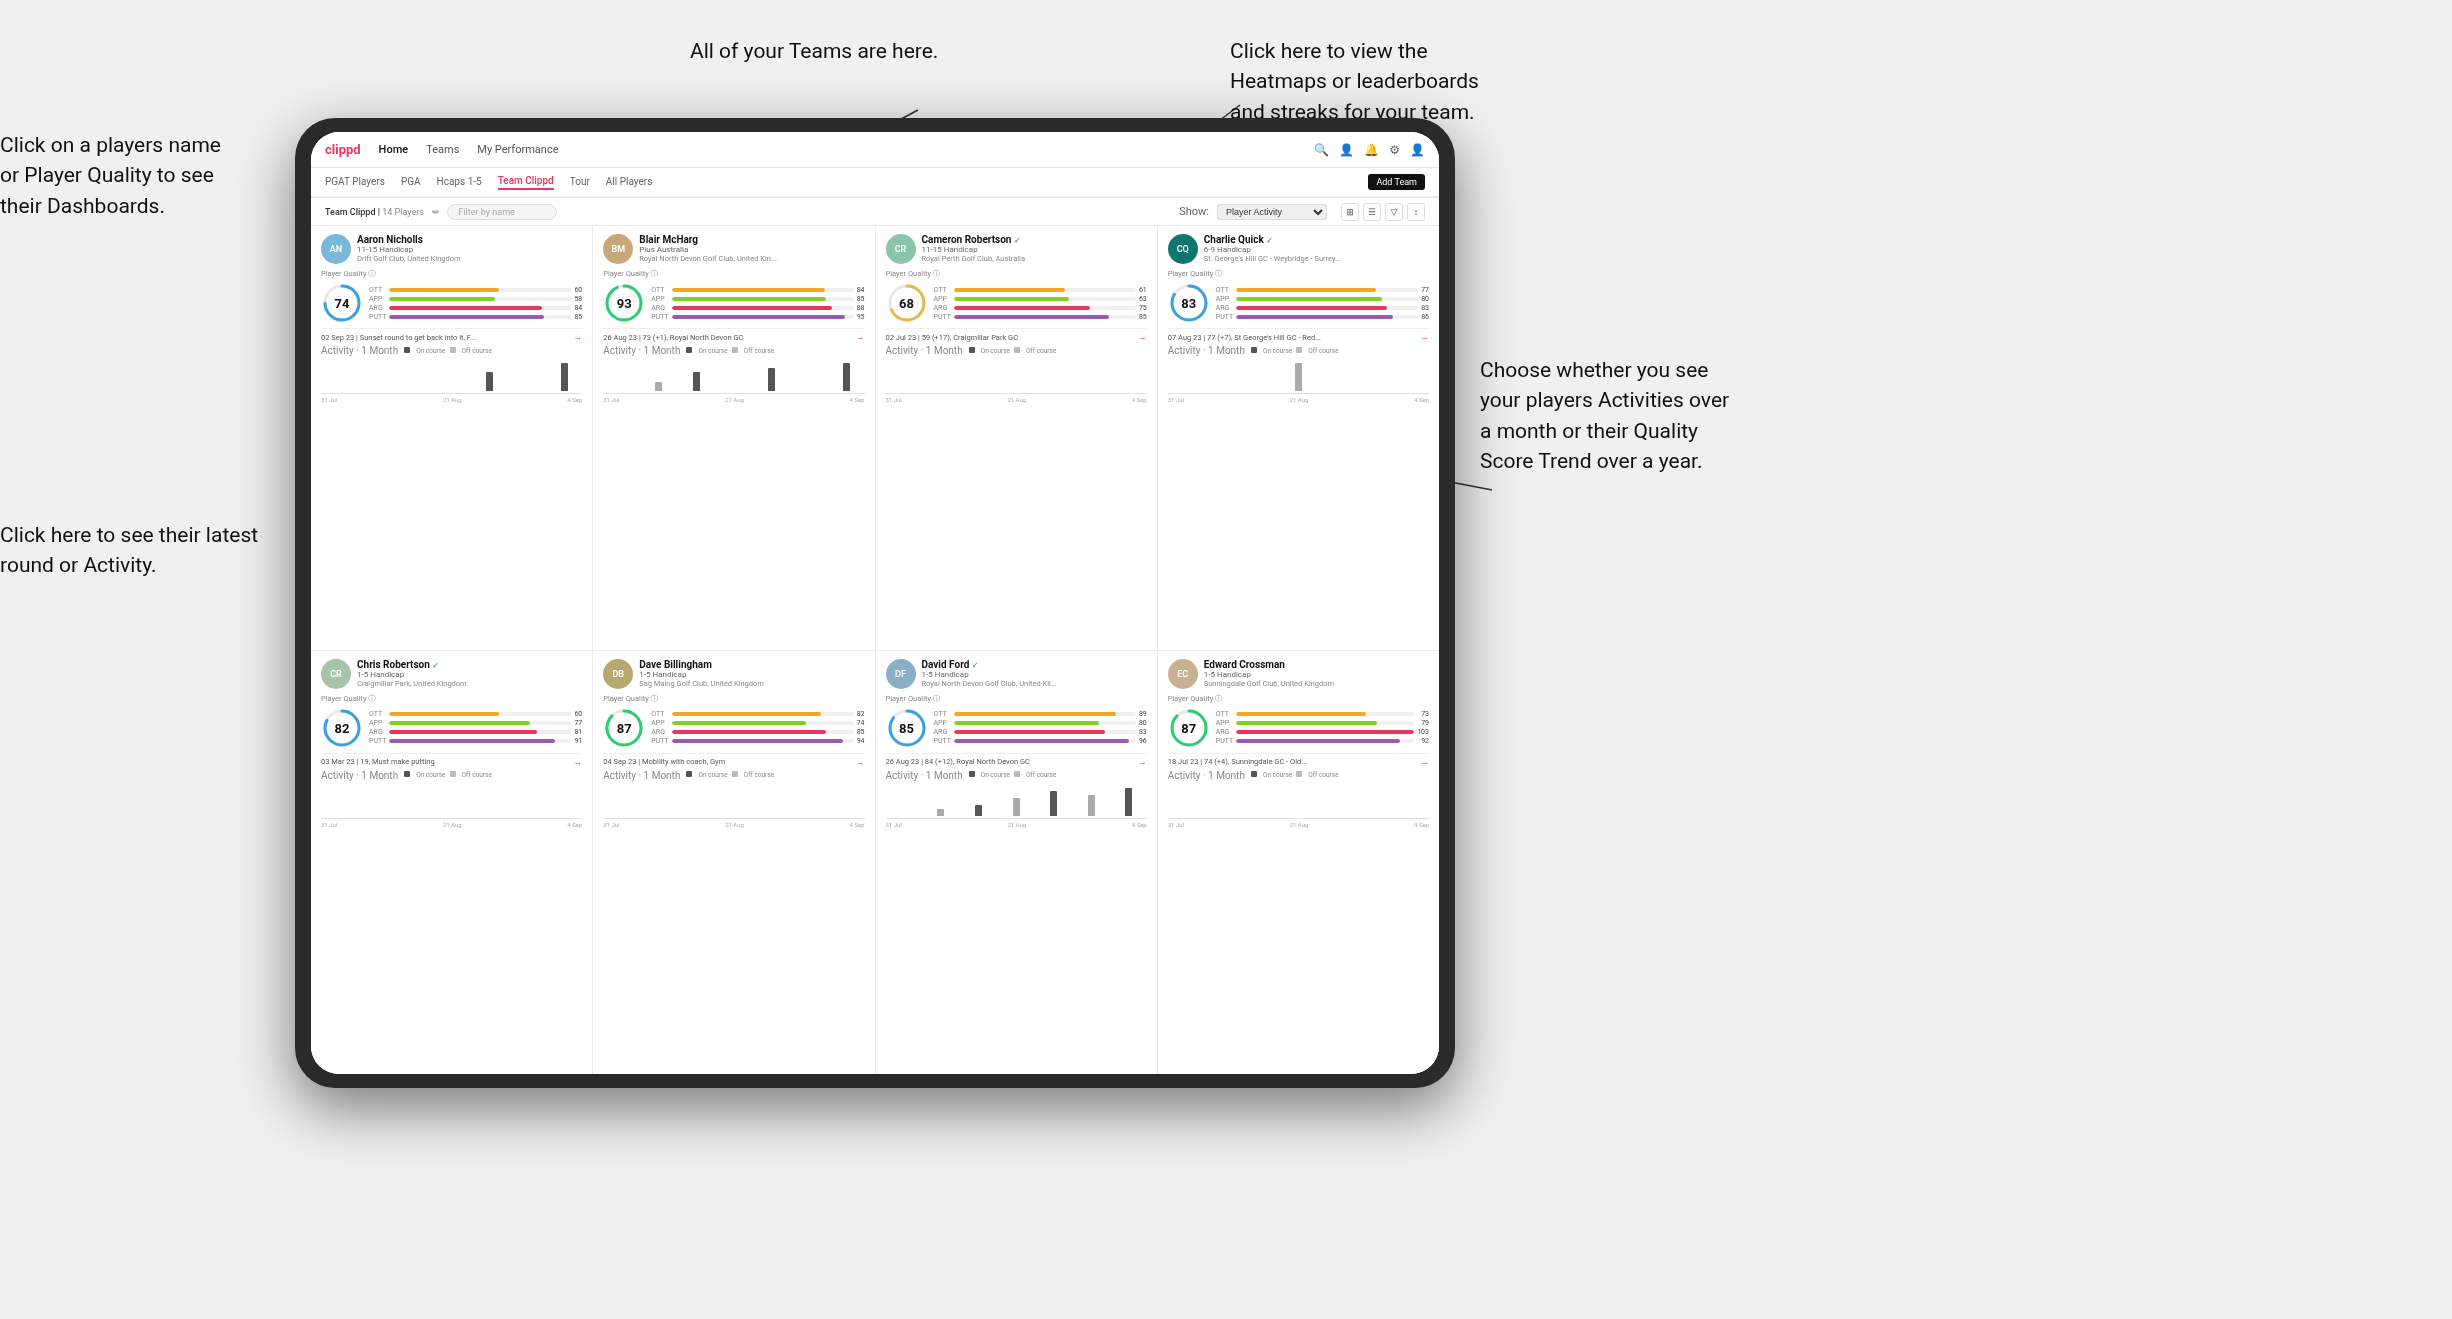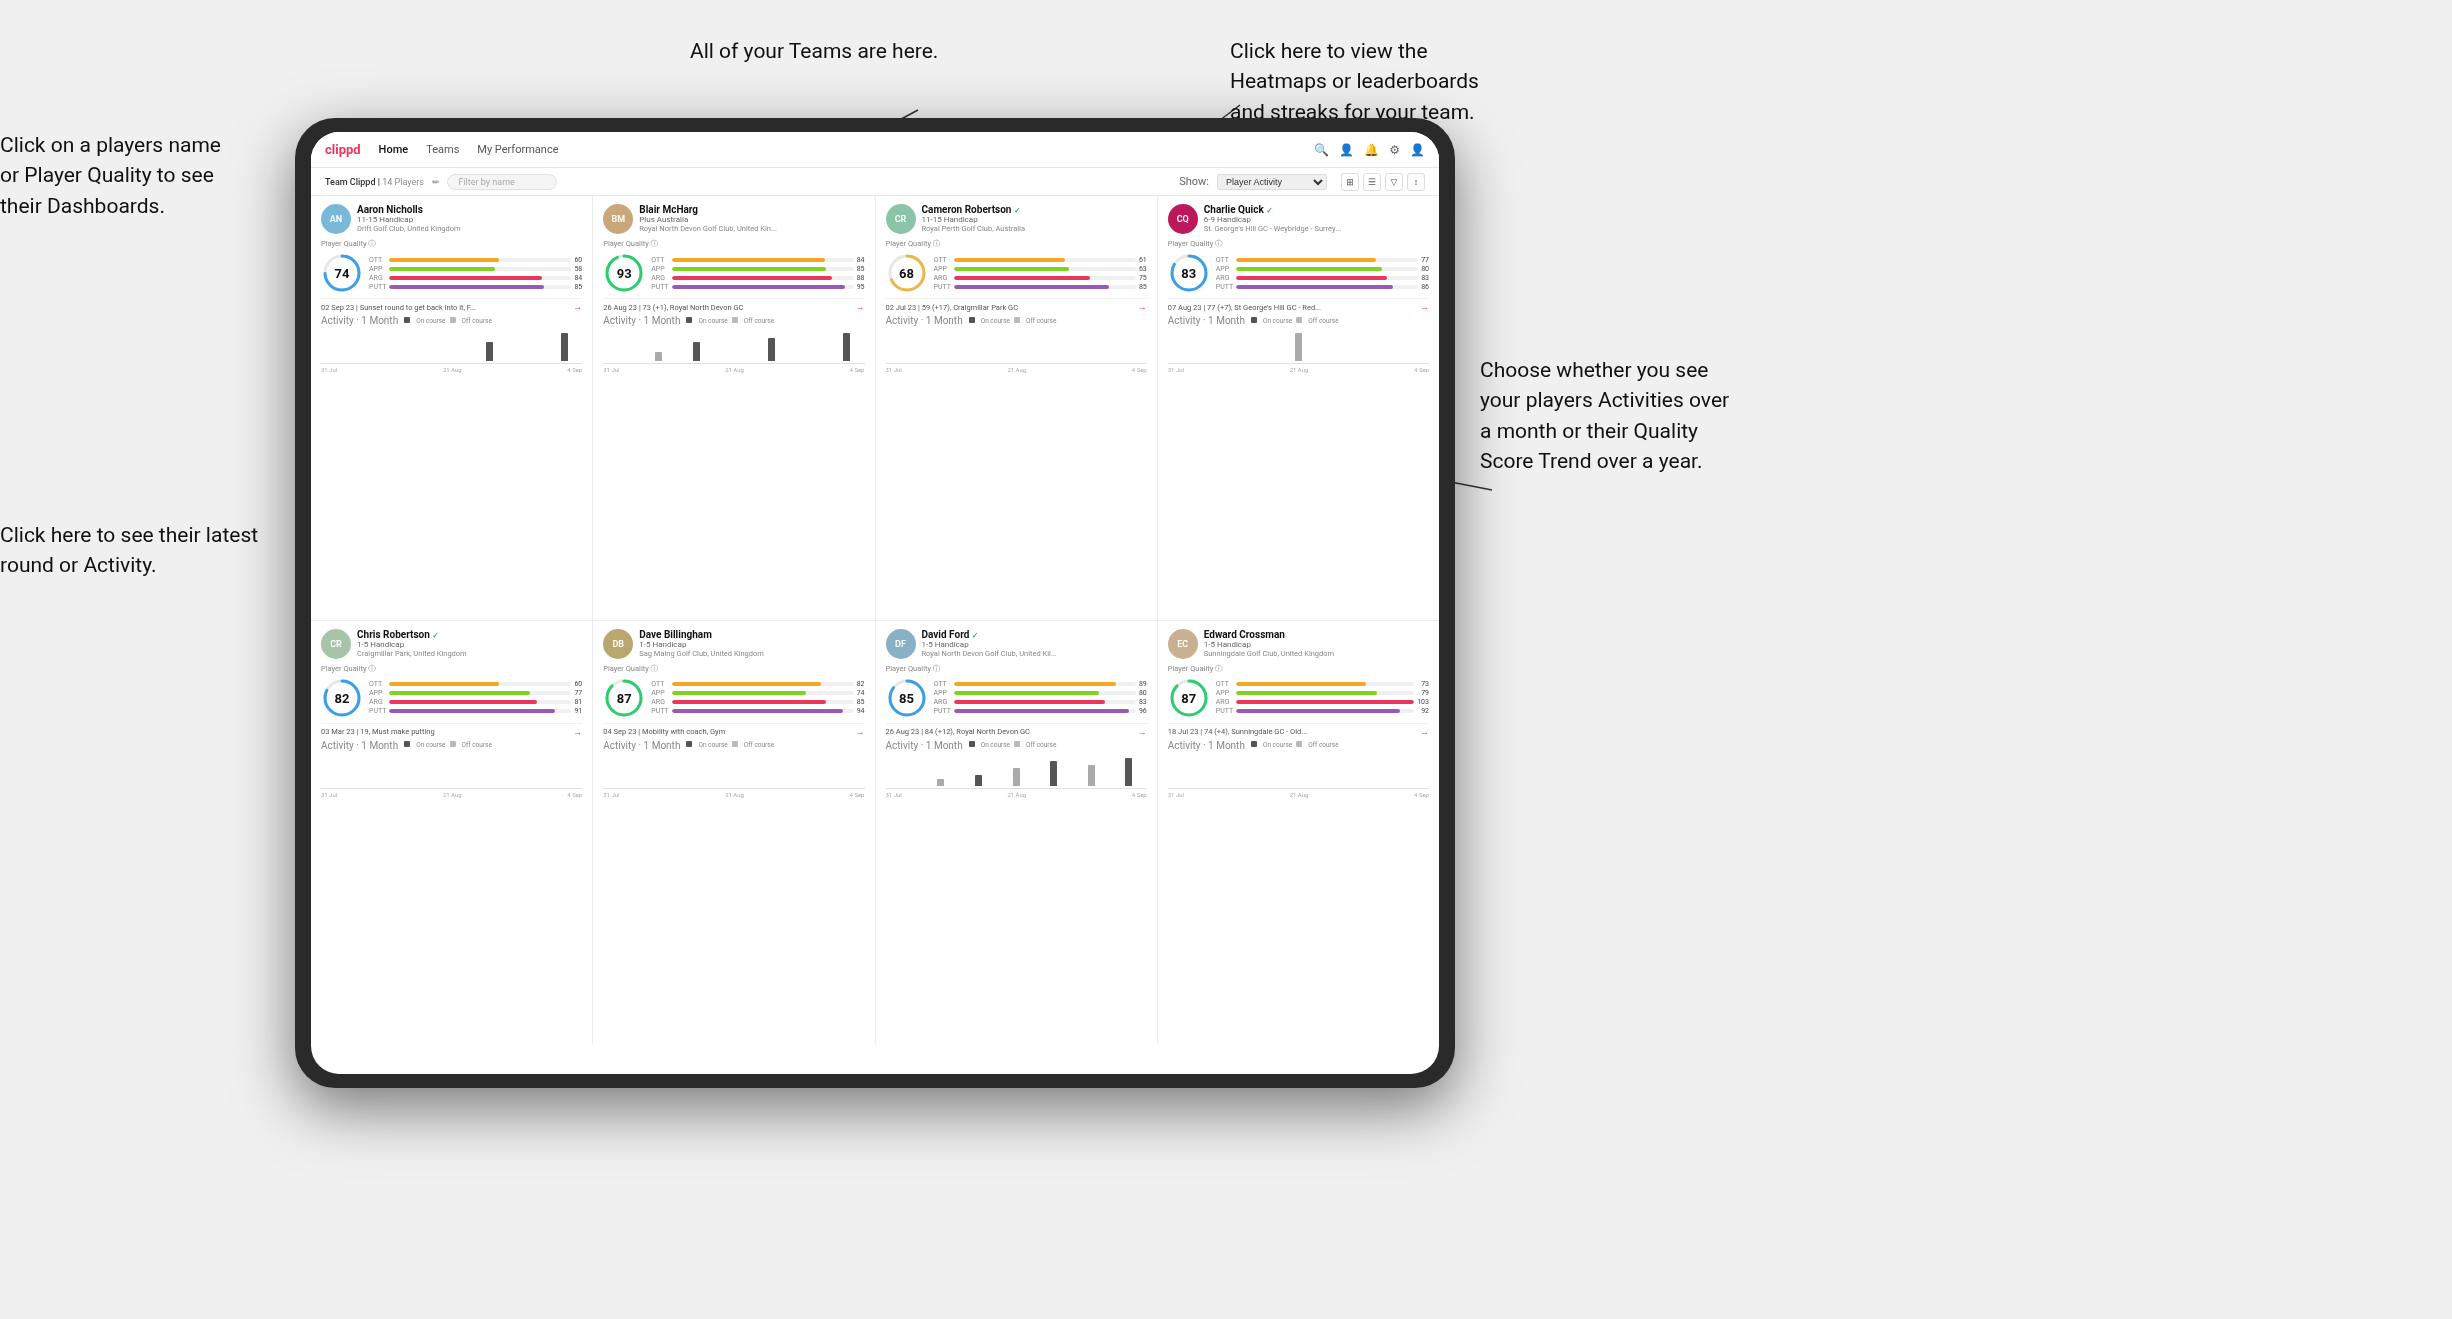--- a/index.html
+++ b/index.html
@@ -451,20 +451,29 @@
       <span class="nav-link">My Performance</span>
       <div class="nav-icons">
         <span class="nav-icon">🔍</span>
         <span class="nav-icon">👤</span>
         <span class="nav-icon">🔔</span>
         <span class="nav-icon">⚙</span>
         <span class="nav-icon">👤</span>
       </div>
     </div>
 
+    <div class="sub-nav">
+      <span class="sub-nav-link">PGAT Players</span>
+      <span class="sub-nav-link">PGA</span>
+      <span class="sub-nav-link">Hcaps 1-5</span>
+      <span class="sub-nav-link active">Team Clippd</span>
+      <span class="sub-nav-link">Tour</span>
+      <span class="sub-nav-link">All Players</span>
+      <div class="add-team-btn">Add Team</div>
+    </div>
 
     <div class="team-bar">
       <span class="team-label">Team Clippd | <span>14 Players</span></span>
       <span class="edit-icon">✏</span>
       <div class="search-box">Filter by name</div>
       <span class="show-label">Show:</span>
       <select class="show-select">
         <option>Player Activity</option>
         <option>Quality Score Trend</option>
       </select>
@@ -742,21 +751,21 @@
       </div>
       <div class="chart-dates">
         <span>31 Jul</span>
         <span>21 Aug</span>
         <span>4 Sep</span>
       </div>
     </div>
   </div>
         <div class="player-card">
     <div class="card-header">
-      <div class="player-avatar" style="background:#be185d">
+      <div class="player-avatar" style="background:#0f766e">
         <span style="font-size:9px;color:#fff;font-weight:600">CQ</span>
       </div>
       <div class="player-info">
         <div class="player-name">Charlie Quick <span style="color:#4a90d9;font-size:8px">✓</span></div>
         <div class="player-handicap">6-9 Handicap</div>
         <div class="player-club">St. George's Hill GC - Weybridge - Surrey...</div>
       </div>
     </div>
     <div class="quality-label">Player Quality ⓘ</div>
     <div class="quality-section">

